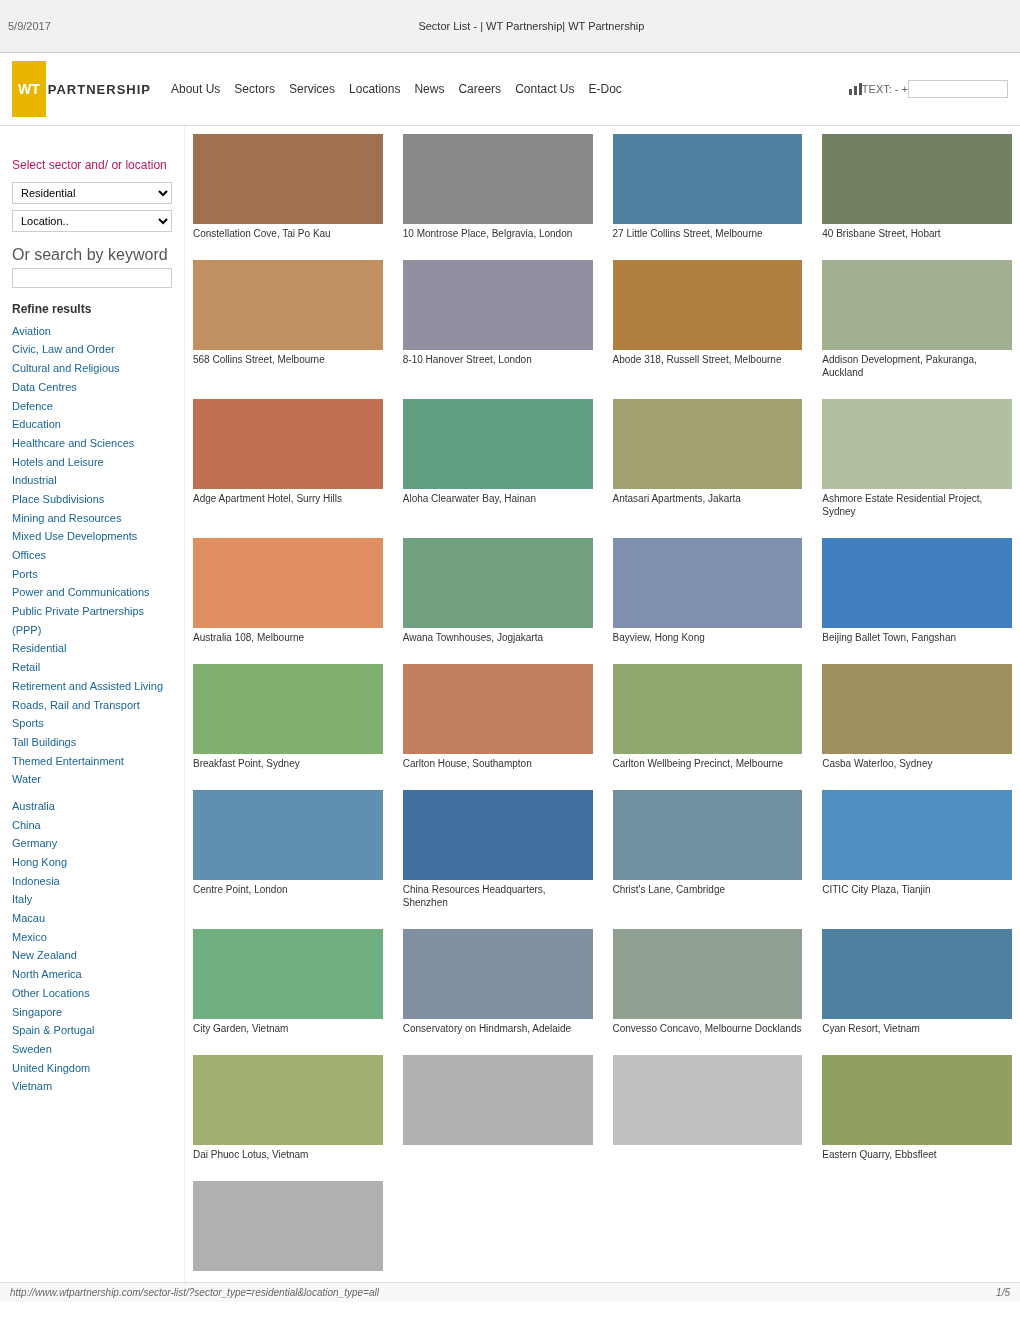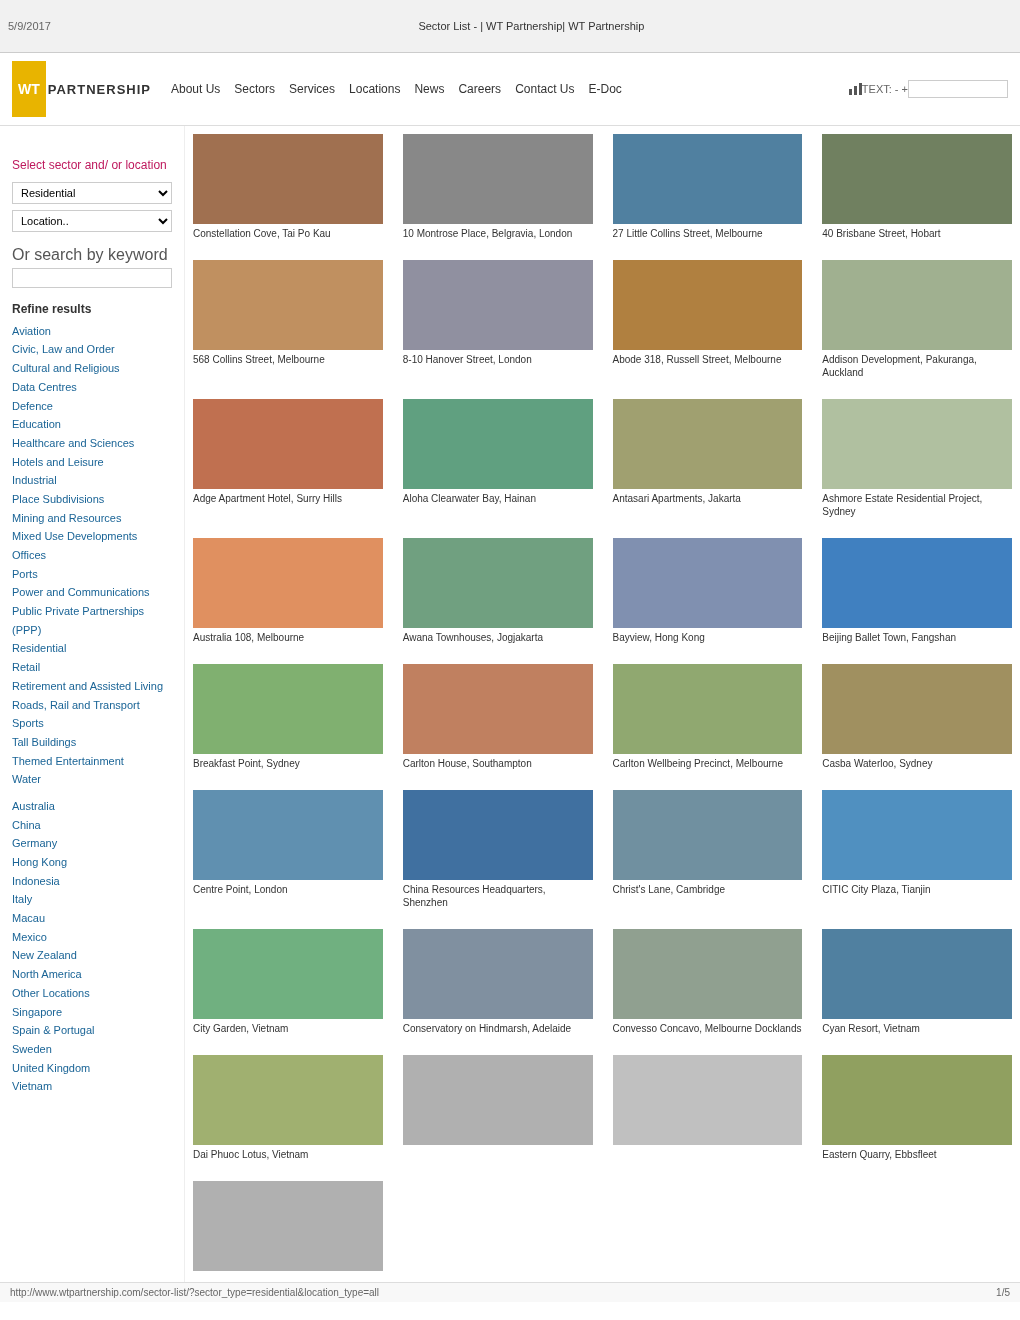--- a/index.html
+++ b/index.html
@@ -169,20 +169,21 @@
 
     
     .footer-bar {
       background: #f8f8f8;
       border-top: 1px solid #ddd;
       padding: 4px 10px;
       font-size: 10px;
       color: #666;
       display: flex;
       justify-content: space-between;
+      font-style: italic;
     }
   </style>
 </head>
 <body>
 
 <div class="browser-bar">
   <span>5/9/2017</span>
   <span class="browser-title">Sector List - | WT Partnership| WT Partnership</span>
 </div>
 

